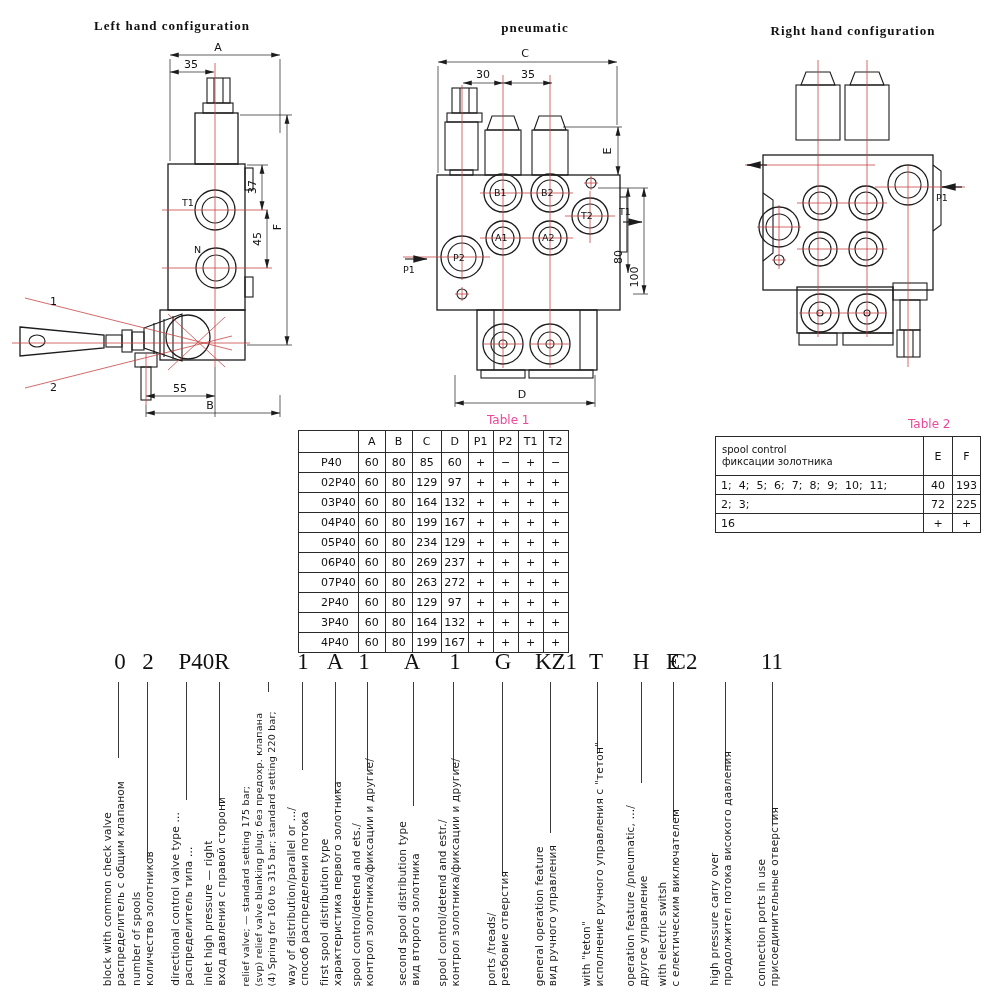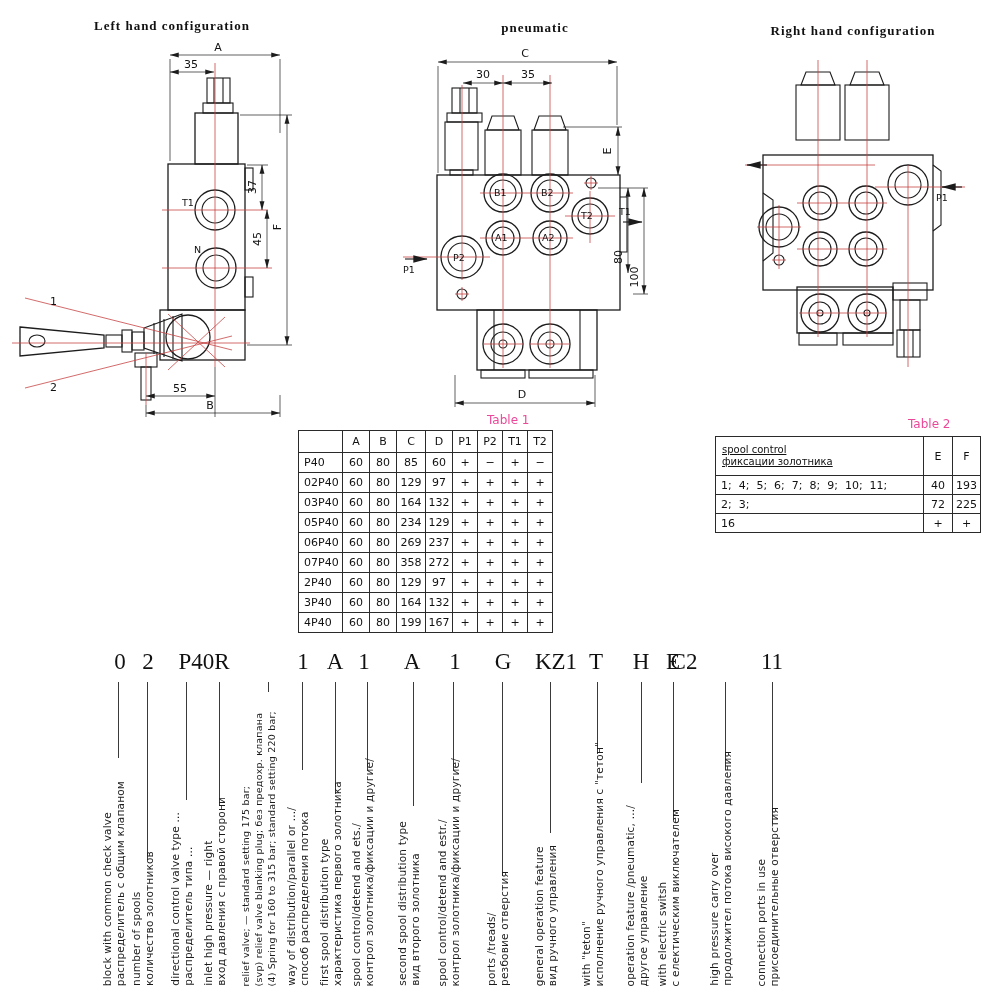--- a/index.html
+++ b/index.html
@@ -13,24 +13,24 @@
   .dim{stroke:#1c1c1c;stroke-width:0.7;fill:none;}
   .red{stroke:#c64545;stroke-width:0.8;fill:none;}
   .dimtxt{font:11px "DejaVu Sans",sans-serif;fill:#111;}
   .porttxt{font:9.5px "DejaVu Sans",sans-serif;fill:#111;}
   
   table{position:absolute;border-collapse:collapse;background:#fff;}
   th,td{border:1px solid #2a2a2a;font:11px "DejaVu Sans",sans-serif;
         text-align:center;padding:0 2px;color:#111;font-weight:normal;}
   #table1 td{height:19px;}
   #table1 th{height:21px;}
-  #table1 td:first-child{text-align:left;padding-left:5px;margin-left:36px;}
+  #table1 td:first-child{text-align:left;padding-left:22px;margin-left:36px;}
   #table2 td{height:18px;}
   #table2 td:first-child{text-align:left;padding-left:5px;white-space:pre;}
-  #table2 .desc-head{text-align:left;padding-left:6px;font-size:10px;line-height:12px;text-decoration:underline;}
+  #table2 .desc-head{text-align:left;padding-left:6px;font-size:10px;line-height:12px;}
   .tbl-caption{position:absolute;font:12px "DejaVu Sans",sans-serif;color:#ec4899;}
   
   .code-seg{position:absolute;top:649px;font:23px "Liberation Serif",serif;color:#111;
         transform:translateX(-50%);white-space:nowrap;}
   .leader{position:absolute;top:682px;width:1px;background:#3a3a3a;}
   .legend-label{position:absolute;bottom:14px;writing-mode:vertical-rl;transform:rotate(180deg);
         font:10.5px "DejaVu Sans",sans-serif;line-height:13px;white-space:pre;
         color:#1b1b1b;letter-spacing:0.2px;}
   .legend-label.small{font-size:9.5px;line-height:13px;}
 </style>
@@ -337,20 +337,31 @@
         <td>60</td>
         <td>80</td>
         <td>164</td>
         <td>132</td>
         <td>+</td>
         <td>+</td>
         <td>+</td>
         <td>+</td>
       </tr>
       <tr>
+        <td>04P40</td>
+        <td>60</td>
+        <td>80</td>
+        <td>199</td>
+        <td>167</td>
+        <td>+</td>
+        <td>+</td>
+        <td>+</td>
+        <td>+</td>
+      </tr>
+      <tr>
         <td>05P40</td>
         <td>60</td>
         <td>80</td>
         <td>234</td>
         <td>129</td>
         <td>+</td>
         <td>+</td>
         <td>+</td>
         <td>+</td>
       </tr>
@@ -362,21 +373,21 @@
         <td>237</td>
         <td>+</td>
         <td>+</td>
         <td>+</td>
         <td>+</td>
       </tr>
       <tr>
         <td>07P40</td>
         <td>60</td>
         <td>80</td>
-        <td>358</td>
+        <td>263</td>
         <td>272</td>
         <td>+</td>
         <td>+</td>
         <td>+</td>
         <td>+</td>
       </tr>
       <tr>
         <td>2P40</td>
         <td>60</td>
         <td>80</td>

